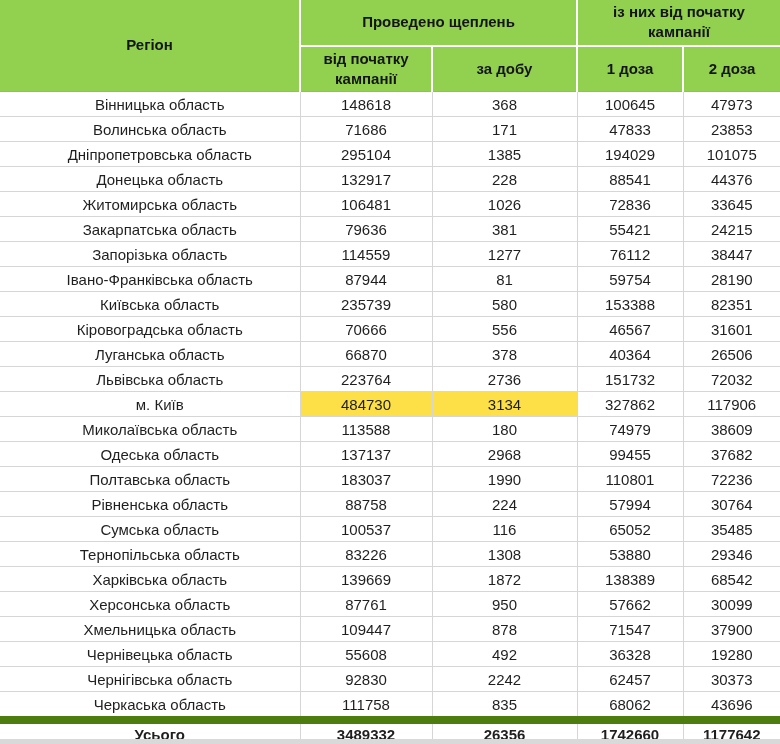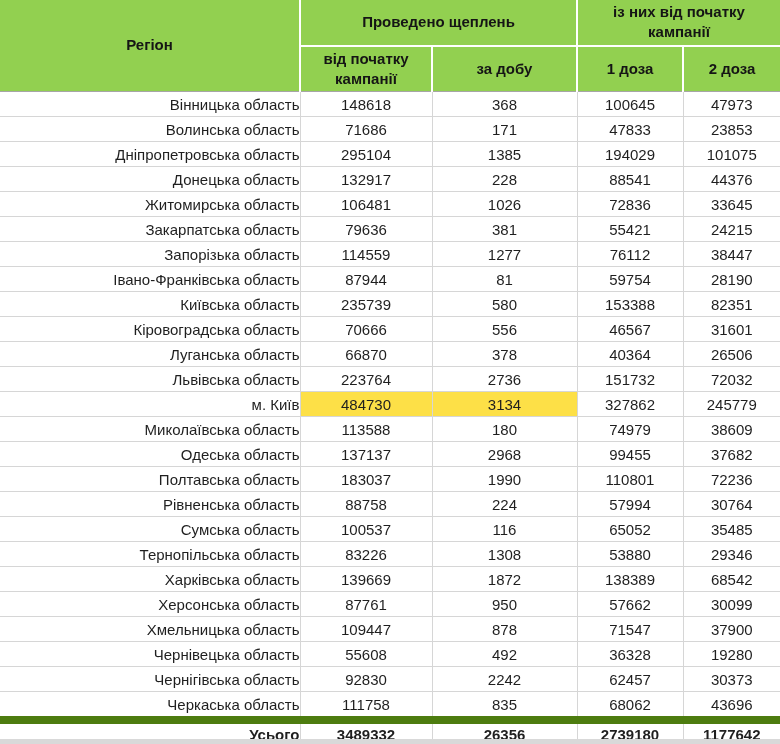--- a/index.html
+++ b/index.html
@@ -43,21 +43,21 @@
     border: 1px solid #d6d6d6;
     height: 24px;
     vertical-align: middle;
     padding: 0;
     overflow: hidden;
     white-space: nowrap;
   }
   tbody tr:first-child td { border-top: 1px solid #a6a6a6; }
   td:first-child { border-left: none; }
   td:last-child { border-right: none; }
-  td.region { text-align: right; padding-left: 20px; margin-top: 8px; }
+  td.region { text-align: center; padding-left: 20px; margin-top: 8px; }
   td.num { text-align: center; }
   td.hl { background: #fde047; }
   
   tfoot td {
     font-weight: bold;
     border-top: 8px solid #4d7c0f;
     border-bottom: 1px solid #d6d6d6;
     height: 21px;
   }
   
@@ -176,21 +176,21 @@
           <td class="num">223764</td>
           <td class="num">2736</td>
           <td class="num">151732</td>
           <td class="num">72032</td>
         </tr>
         <tr>
           <td class="region">м. Київ</td>
           <td class="num hl">484730</td>
           <td class="num hl">3134</td>
           <td class="num">327862</td>
-          <td class="num">245779</td>
+          <td class="num">117906</td>
         </tr>
         <tr>
           <td class="region">Миколаївська область</td>
           <td class="num">113588</td>
           <td class="num">180</td>
           <td class="num">74979</td>
           <td class="num">38609</td>
         </tr>
         <tr>
           <td class="region">Одеська область</td>
@@ -268,19 +268,19 @@
           <td class="num">835</td>
           <td class="num">68062</td>
           <td class="num">43696</td>
         </tr>
       </tbody>
     <tfoot>
       <tr>
         <td class="region">Усього</td>
         <td class="num">3489332</td>
         <td class="num">26356</td>
-        <td class="num">2739180</td>
+        <td class="num">1742660</td>
         <td class="num">1177642</td>
       </tr>
     </tfoot>
   </table>
   <div class="bottom-strip"></div>
 </div>
 
 </body></html>

